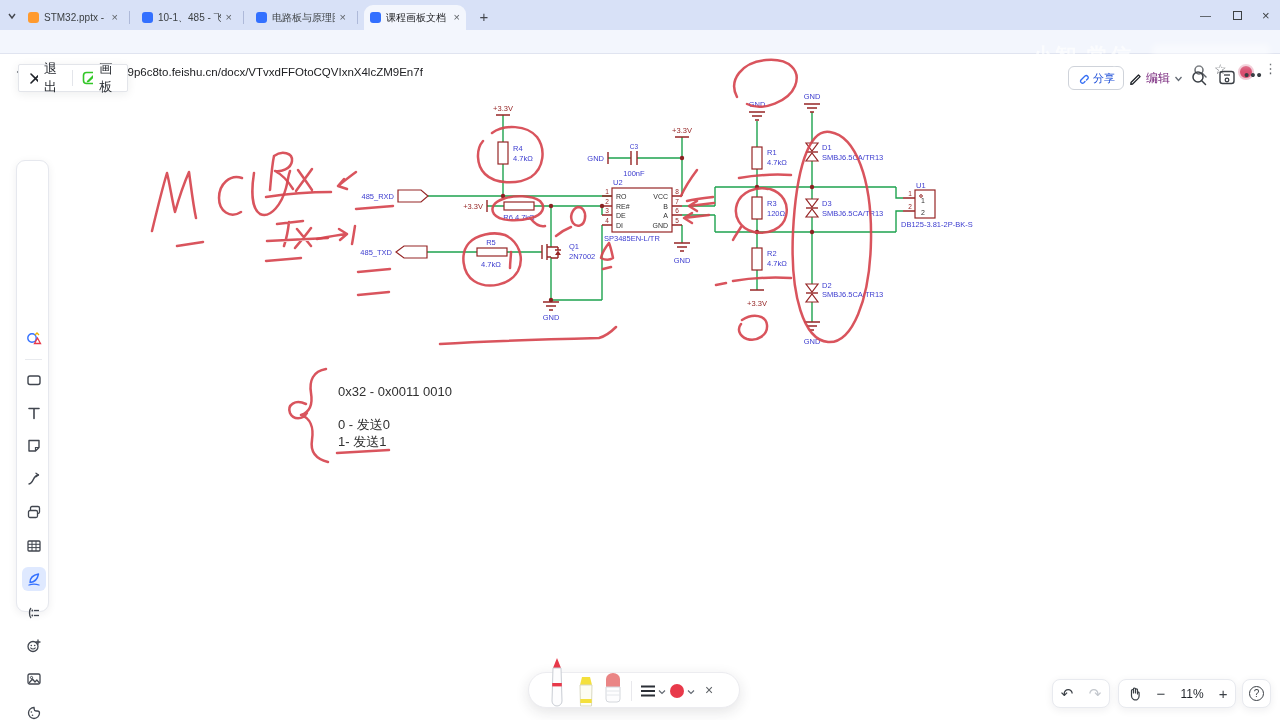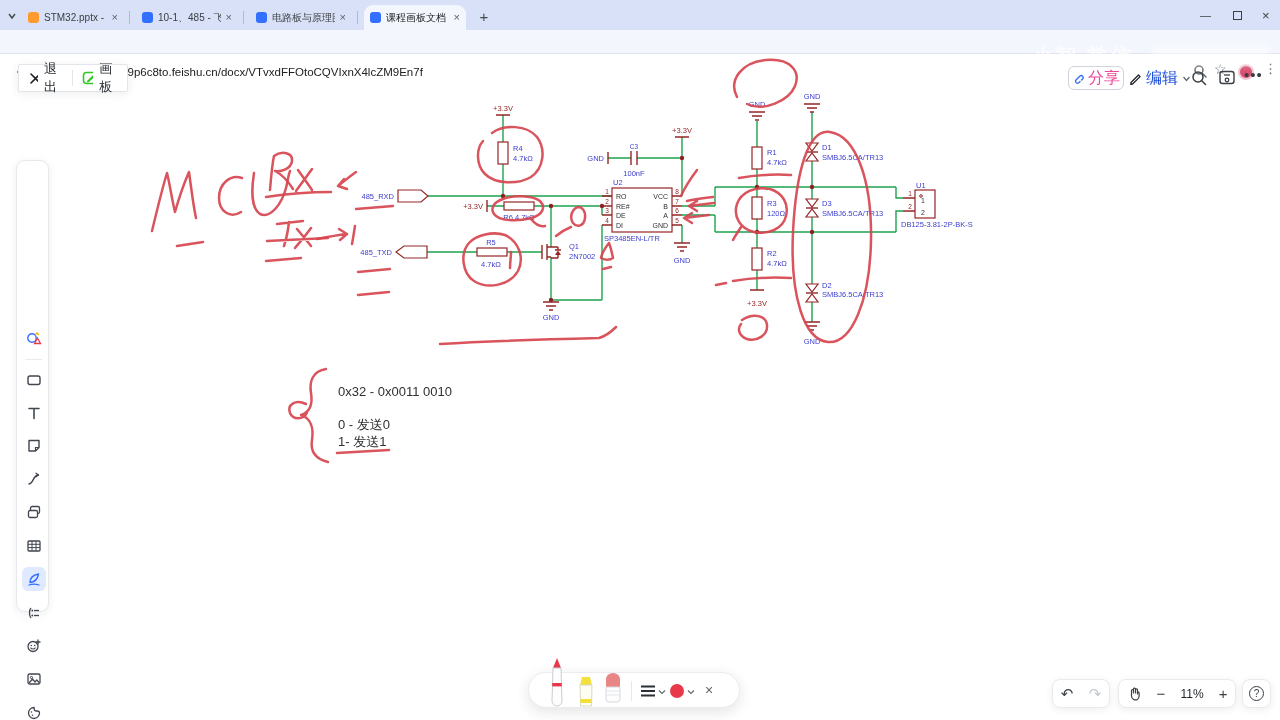--- a/index.html
+++ b/index.html
@@ -22,23 +22,23 @@
   #url-field { position:absolute; left:78px; top:33px; width:1100px; height:18px; border-radius:9px; display:flex; align-items:center; gap:7px; padding-left:10px; }
   #url-text { font-size:11.5px; color:#202124; }
   .tb-right { position:absolute; top:33px; }
 
   
   .pill { position:absolute; background:#fff; border:1px solid #e3e5ea; border-radius:2px; box-shadow:0 2px 10px rgba(31,35,41,.08); z-index:6; }
   #exit-pill { left:18px; top:64px; width:110px; height:28px; display:flex; align-items:center; padding:0 10px; gap:6px; }
   #exit-pill .lbl { font-size:13px; color:#1f2329; }
   #exit-pill .vdiv { width:1px; height:16px; background:#e3e5ea; margin:0 4px; }
   #share-pill { left:1068px; top:66px; width:56px; height:24px; border-radius:6px; border:1px solid #cfd3da; display:flex; align-items:center; justify-content:center; gap:4px; z-index:6; position:absolute; background:#fff;}
-  #share-pill span { font-size:16px; color:#ec4899;font-family:Liberation Mono, monospace; }
+  #share-pill span { font-size:11px; color:#1d4ed8;font-family:Liberation Mono, monospace; }
   #edit-group { left:1128px; top:66px; height:24px; display:flex; align-items:center; gap:4px; z-index:6; position:absolute; }
-  #edit-group span { font-size:16px; color:#1d4ed8; }
+  #edit-group span { font-size:12px; color:#701a75; }
   .top-ic { position:absolute; top:69px; width:18px; height:18px; z-index:6; }
   #more-doc { font-size:15px; color:#3a3f45; letter-spacing:1px; top:66px; }
 
   
   #toolbox { position:absolute; left:16px; top:160px; width:33px; height:452px; background:#fff; border:1px solid #e6e8ee; border-radius:9px; box-shadow:0 2px 8px rgba(31,35,41,.07); z-index:6; }
   .tool { position:absolute; left:4.5px; width:24px; height:24px; border-radius:6px; display:flex; align-items:center; justify-content:center; }
   .tool.active { background:#dfe9ff; }
   .tool svg { width:16px; height:16px; }
   .tb-div { position:absolute; left:8px; width:17px; height:1px; background:#e8eaee; }
 

